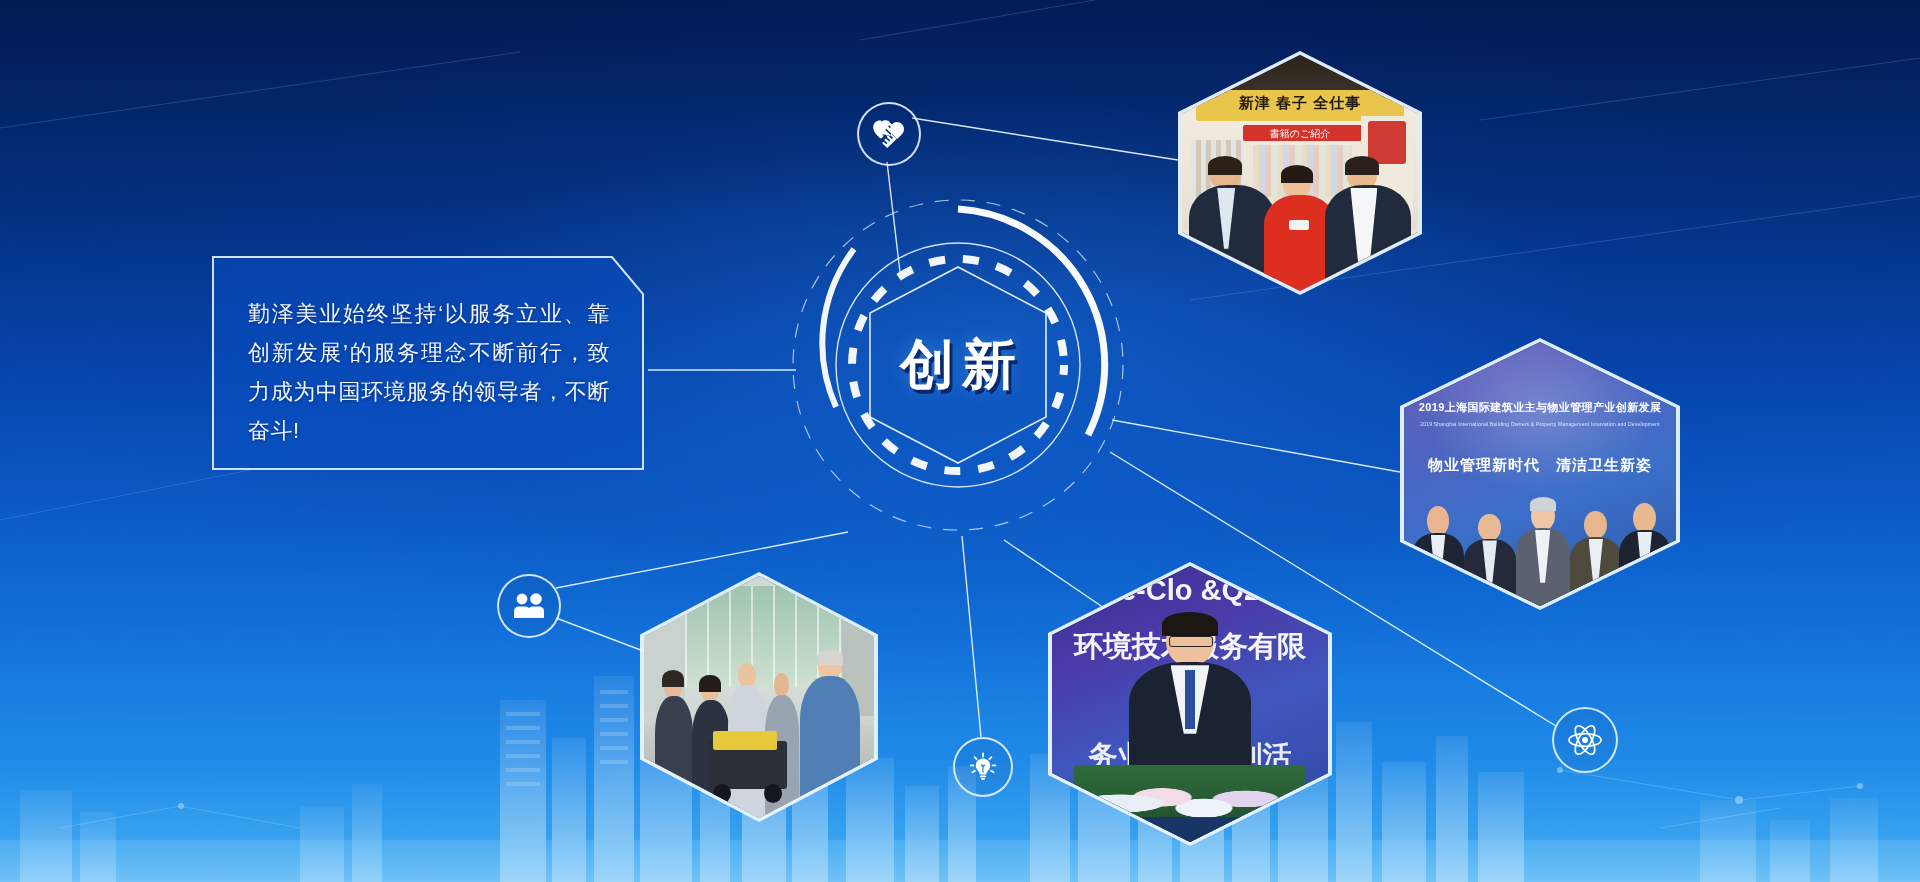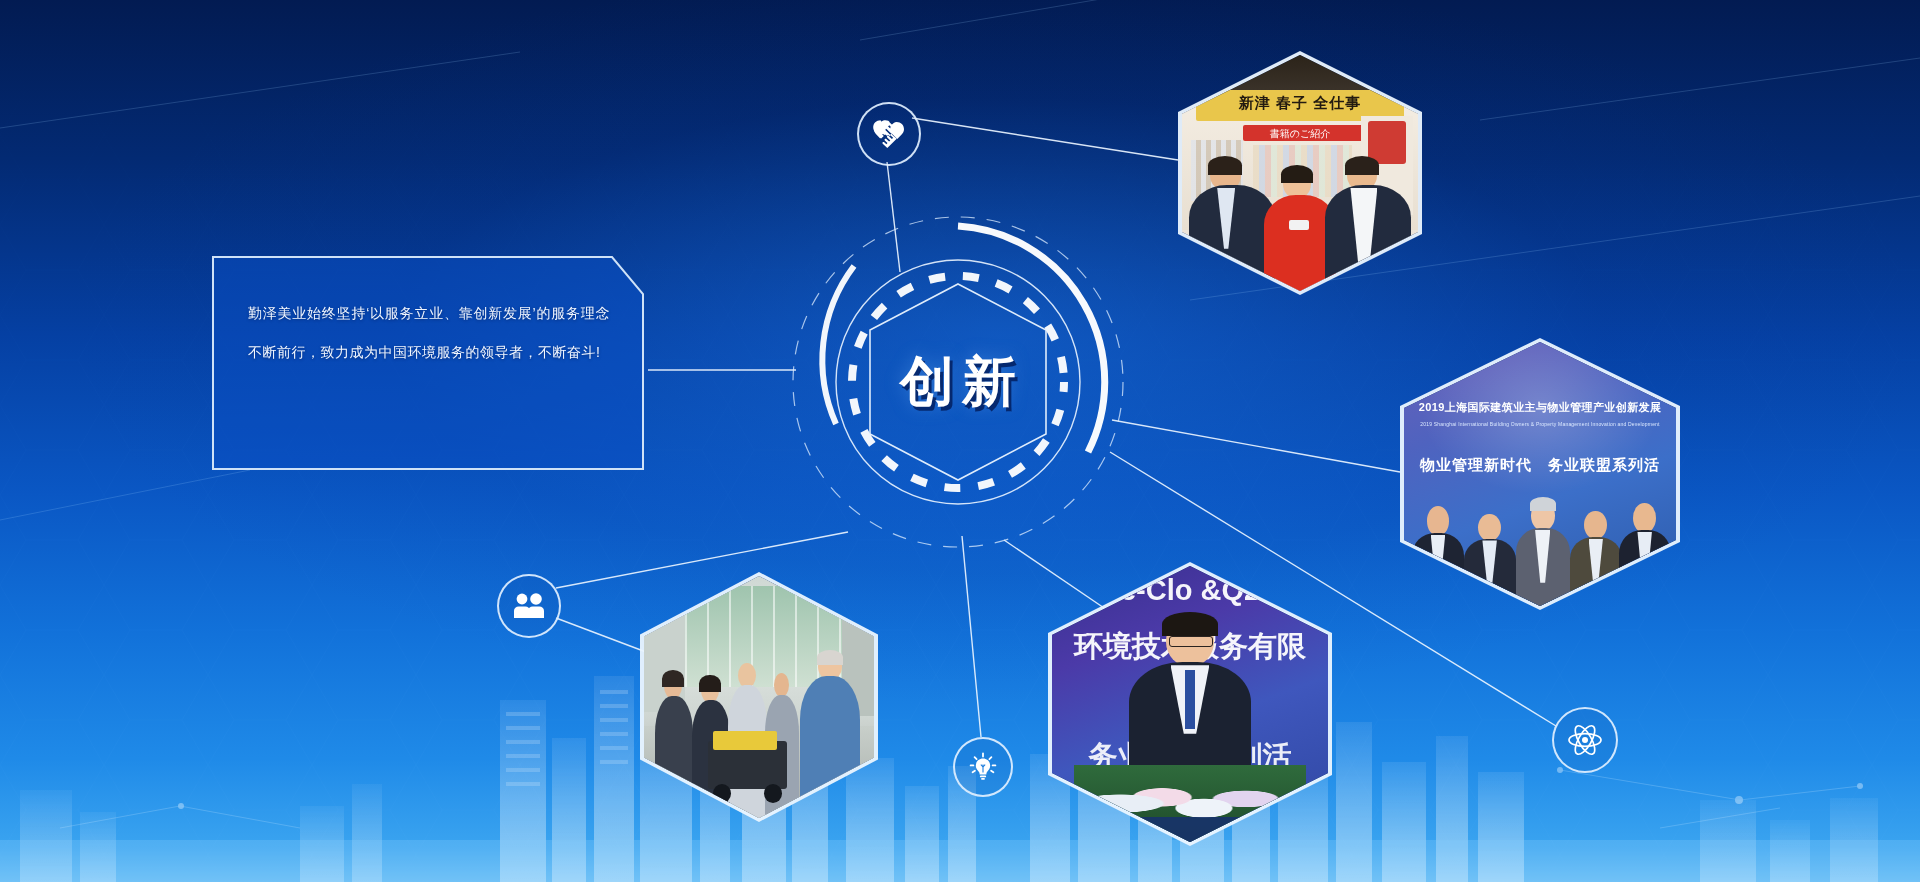--- a/index.html
+++ b/index.html
@@ -44,32 +44,32 @@
   .callout {
     position: absolute;
     left: 212px; top: 256px;
     width: 432px; height: 214px;
   }
   .callout svg { position:absolute; inset:0; }
   .callout .ctext {
     position: relative;
     padding: 38px 34px 0 36px;
     color: #f2f7ff;
-    font-size: 14px;
+    font-size: 22px;
     line-height: 39px;
     letter-spacing: .5px;
     white-space: pre-line;
     text-align: justify;
     text-shadow: 0 1px 3px rgba(0,15,60,.45);
   }
 
   
   .hub {
     position: absolute;
-    left: 788px; top: 212px;
+    left: 788px; top: 195px;
     width: 340px; height: 340px;
   }
   .hub svg { position:absolute; inset:0; overflow: visible;}
   .hub-title {
     position: absolute;
     left: 0; top: 0; width: 340px; height: 340px;
     display:flex; flex-direction:column;
     align-items:center; justify-content:center;
     gap: 4px;
   }
@@ -403,21 +403,21 @@
   </div>
 
   <div class="hex" style="left:1400px; top:338px; width:280px; height:272px;">
     <div class="frame"></div>
     <div class="inner">
       <div class="ph" style="background:linear-gradient(160deg,#6a5fb8 0%,#4f63bf 30%,#3c6fc9 58%,#2b5aa8 100%);">
         <div style="position:absolute;left:0;top:0;width:100%;height:62%;
                     background:radial-gradient(ellipse at 50% 40%,rgba(255,255,255,.22),rgba(255,255,255,0) 62%);"></div>
         <div class="banner-txt" style="top:22%;font-size:11px;letter-spacing:.4px;">2019上海国际建筑业主与物业管理产业创新发展</div>
         <div class="banner-sub" style="top:30%;font-size:5px;letter-spacing:.2px;">2019 Shanghai International Building Owners &amp; Property Management Innovation and Development</div>
-        <div class="banner-txt" style="top:43%;font-size:15px;letter-spacing:1px;">物业管理新时代　务业联盟系列活</div>
+        <div class="banner-txt" style="top:43%;font-size:15px;letter-spacing:1px;">物业管理新时代　清洁卫生新姿</div>
         <div style="position:absolute;left:0;bottom:0;width:100%;height:12%;background:#17407e;"></div>
 
         <div class="person" style="left:3%;top:62%;width:19%;height:38%;">
           <div class="head" style="left:28%;top:0;width:44%;height:30%;background:#e7b690;"></div>
           <div class="body" style="left:0;top:27%;width:100%;height:75%;background:#1e2433;"></div>
           <div class="shirt" style="left:36%;top:29%;width:28%;height:50%;background:#e8eef6;clip-path:polygon(0 0,100% 0,66% 100%,34% 100%);"></div>
         </div>
         <div class="person" style="left:22%;top:65%;width:19%;height:35%;">
           <div class="head" style="left:28%;top:0;width:44%;height:30%;background:#e9bb95;"></div>
           <div class="body" style="left:0;top:27%;width:100%;height:75%;background:#242a3a;"></div>

